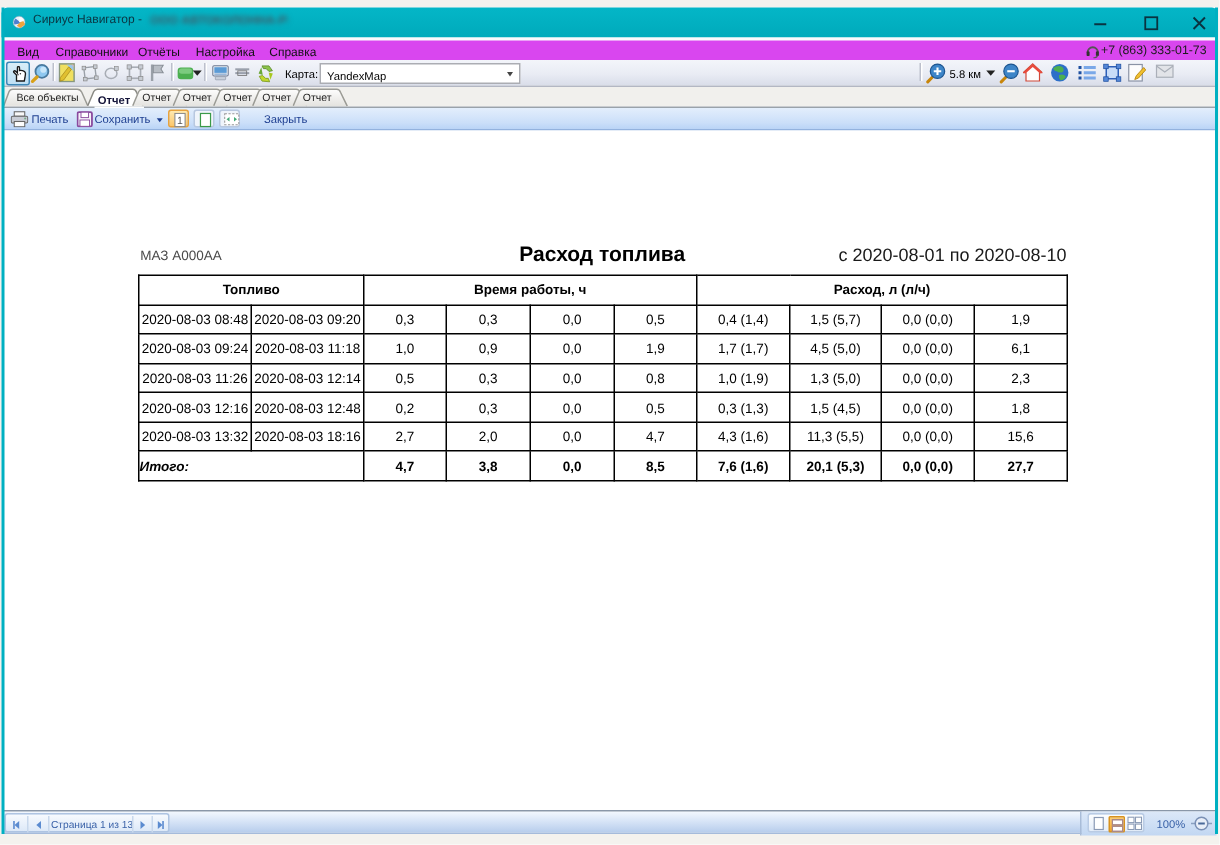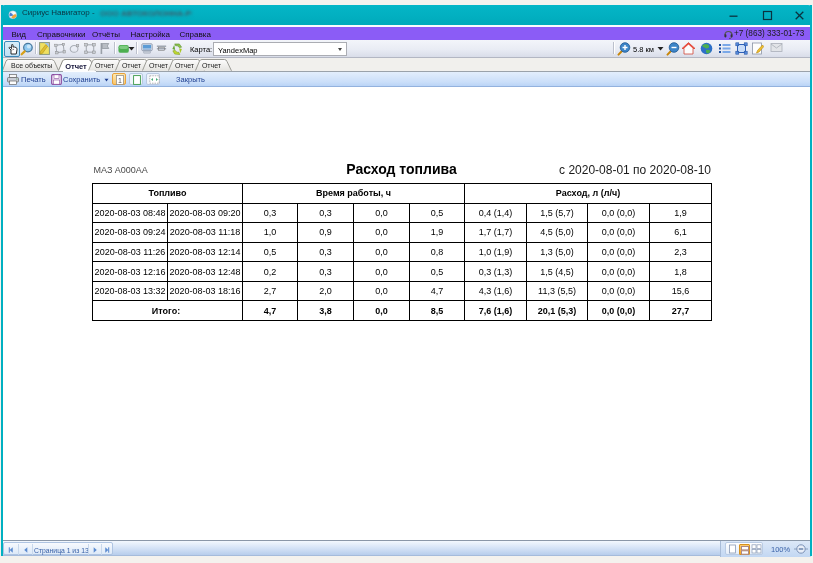--- a/index.html
+++ b/index.html
@@ -10,21 +10,21 @@
 
 #titlebar { position:absolute; left:0; top:0; width:811px; height:19.5px;
   background:linear-gradient(#04B6C7, #00AABB); border-radius:4px 4px 0 0; }
 #titlebar .ttext { position:absolute; left:21px; top:3px; font-size:8px; font-weight:normal; color:#0B3542; }
 #titlebar .tblur { position:absolute; left:99px; top:3.5px; width:92px; height:11px; overflow:hidden;
   color:#405A68; font-size:8px; font-weight:bold; filter:blur(1.6px); white-space:nowrap; }
 .wbtn { position:absolute; top:4.5px; width:11px; height:11px; }
 
 #gapstrip { position:absolute; left:0; top:19.5px; width:811px; height:2.5px; background:#FAFAFC; }
 
-#menubar { position:absolute; left:1px; top:22px; width:809px; height:13px; background:#8b5cf6; font-size:8px; color:#111; }
+#menubar { position:absolute; left:1px; top:22px; width:809px; height:13px; background:#d946ef; font-size:8px; color:#111; }
 #menubar .mi { position:absolute; top:2.5px; }
 .phone { position:absolute; left:732px; top:1.5px; font-size:8.2px; color:#1c1c1c; }
 
 #toolbar1 { position:absolute; left:1px; top:35px; width:809px; height:17.5px;
   background:linear-gradient(#F3F5FA, #E9ECF4 55%, #D9DDE9);
   border-bottom:1px solid #B3B7C3; }
 .tsep { position:absolute; top:2px; width:1px; height:12px; background:#BCC0CC; box-shadow:1px 0 0 #fff; }
 .ic { position:absolute; top:2px; width:13px; height:13px; }
 #handbtn { position:absolute; left:2px; top:0.5px; width:16px; height:16px; background:linear-gradient(#D8EEF8,#BFE0F4); border:1px solid #3E88B8; border-radius:2px; }
 #combo { position:absolute; left:211px; top:1.5px; width:134px; height:14px; background:#fff; border:1px solid #ABADB3; font-size:7.5px; color:#000; }
@@ -48,21 +48,21 @@
 #content { position:absolute; left:1px; top:81.5px; width:809px; height:453px; background:#fff; }
 
 #rephead { position:absolute; left:90px; top:78px; width:619px; height:18px; }
 .rh-left { position:absolute; left:1.5px; bottom:8px; font-size:9px; color:#4a4a4a; }
 .rh-center { position:absolute; left:0; right:0; bottom:6px; text-align:center; font-size:14px; font-weight:bold; color:#000; }
 .rh-right { position:absolute; right:0; bottom:5.5px; font-size:12px; color:#1a1a1a; }
 table.rep { position:absolute; left:90px; top:96px; border-collapse:collapse; table-layout:fixed; }
 table.rep td { border:1px solid #000; font-size:9px; text-align:center; vertical-align:middle; padding:0; color:#000; }
 table.rep .hdr { font-weight:bold; }
 table.rep tr.itog td { font-weight:bold; }
-table.rep td.itogl { text-align:center; padding-right:3px; }
+table.rep td.itogl { text-align:left; padding-right:3px;font-style:italic; }
 
 #statusbar { position:absolute; left:1px; top:534.5px; width:809px; height:16.5px;
   background:linear-gradient(#F3F8FE, #D8E5F7 45%, #B7CDEC); border-top:1px solid #8A97A8; border-bottom:1px solid #A5BBDB; }
 #pagerbox { position:absolute; left:1px; top:1.5px; width:110px; height:13px;
   background:linear-gradient(#F7FAFE,#DDE9F8); border:1px solid #AEC4E2; border-radius:2px; }
 .pagertext { position:absolute; left:30px; top:3.5px; font-size:6.8px; color:#3A62A8; }
 .pgbtn { position:absolute; top:2.5px; width:8px; height:8px; }
 #rpanel { position:absolute; left:718px; top:0; width:91px; height:16.5px; background:linear-gradient(#DCE8F8,#C2D7F2); border-left:1px solid #A8BCD8; }
 #viewbtns { position:absolute; left:4px; top:1.5px; width:38px; height:13px; background:linear-gradient(#FDFEFF,#E4EDF9); border:1px solid #B9CBE4; border-radius:2px; }
 .vb { position:absolute; top:1px; width:11px; height:10px; }

